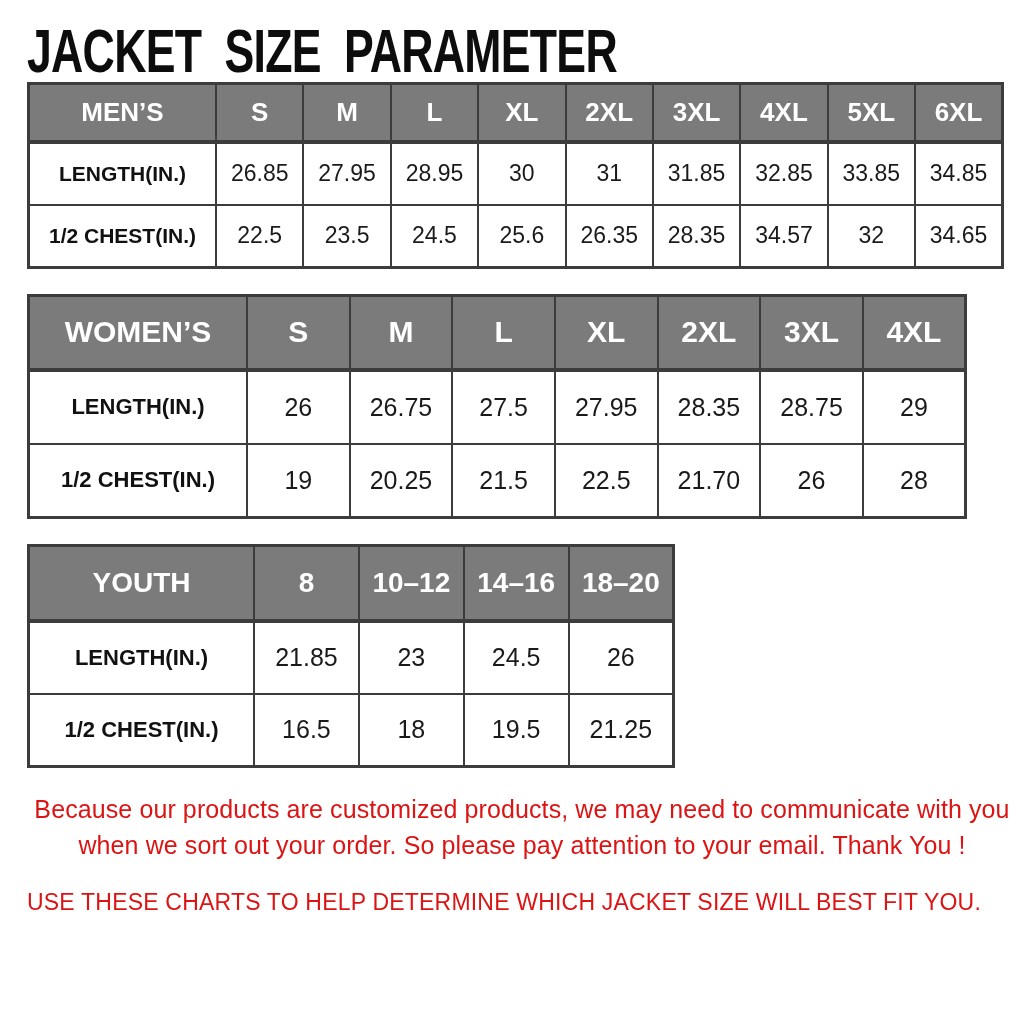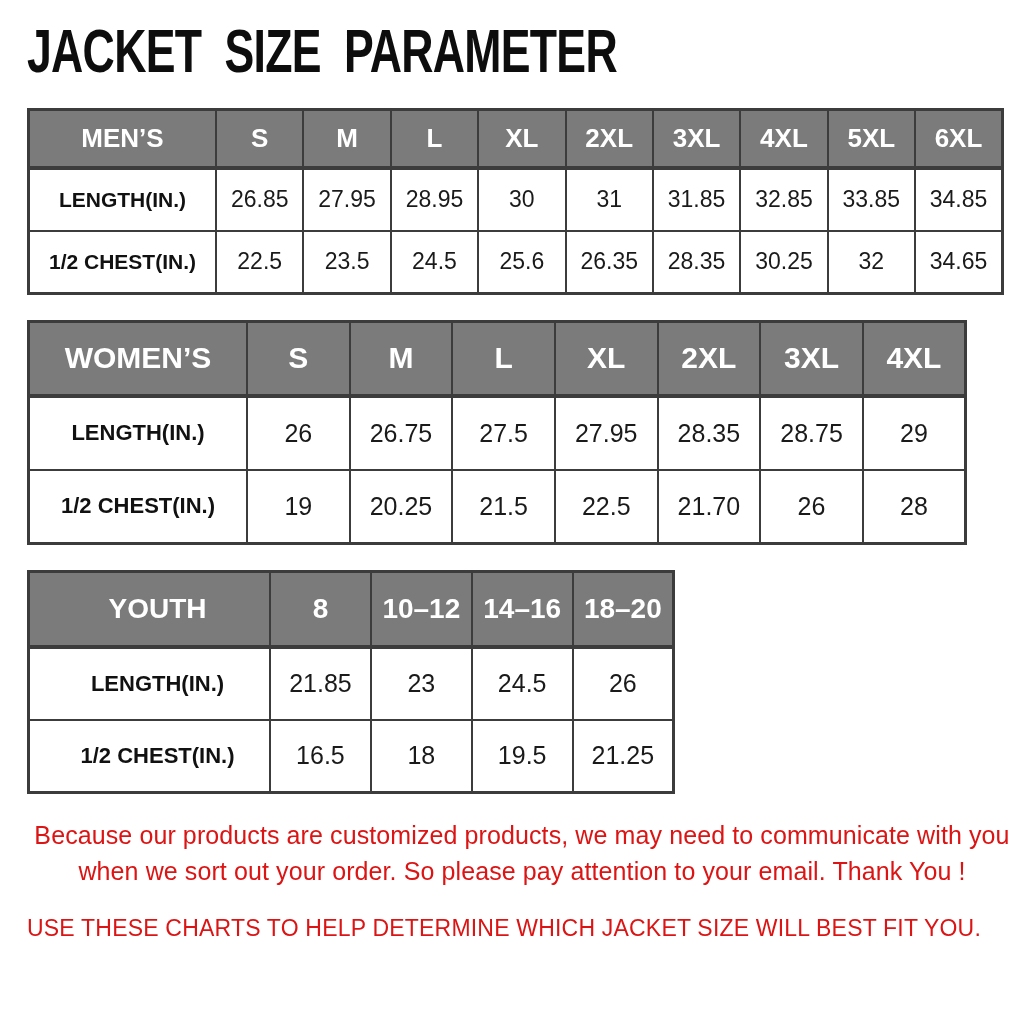--- a/index.html
+++ b/index.html
@@ -60,38 +60,38 @@
     background: #ffffff;
     color: #111111;
     font-weight: 700;
   }
   .size-table tbody td {
     background: #ffffff;
     color: #1a1a1a;
     font-weight: 400;
   }
   
-  .tbl-mens { width: 977px; margin-top: 26px; }
+  .tbl-mens { width: 977px; }
   .tbl-mens tr > :first-child { width: 185px; }
   .tbl-mens thead tr { height: 58px; }
   .tbl-mens tbody tr { height: 63px; }
   .tbl-mens thead th { font-size: 26px; }
   .tbl-mens tbody th { font-size: 21px; }
   .tbl-mens tbody td { font-size: 23px; }
   
   .tbl-womens { width: 940px; margin-top: 25px; }
   .tbl-womens tr > :first-child { width: 216px; }
   .tbl-womens thead tr { height: 74px; }
   .tbl-womens tbody tr { height: 74px; }
   .tbl-womens thead th { font-size: 30px; }
   .tbl-womens tbody th { font-size: 22px; }
   .tbl-womens tbody td { font-size: 25px; }
   
   .tbl-youth { width: 648px; margin-top: 25px; }
-  .tbl-youth tr > :first-child { width: 223px; padding-left: 16px; }
+  .tbl-youth tr > :first-child { width: 223px; }
   .tbl-youth thead tr { height: 75px; }
   .tbl-youth tbody tr { height: 73px; }
   .tbl-youth thead th { font-size: 28px; }
   .tbl-youth tbody th { font-size: 22px; }
   .tbl-youth tbody td { font-size: 25px; }
 
   .footer-note {
     margin-top: 24px;
     max-width: 990px;
     font-size: 25px;
@@ -146,21 +146,21 @@
             <td>34.85</td>
           </tr>
           <tr>
             <th>1/2 CHEST(IN.)</th>
             <td>22.5</td>
             <td>23.5</td>
             <td>24.5</td>
             <td>25.6</td>
             <td>26.35</td>
             <td>28.35</td>
-            <td>30.25</td>
+            <td>34.57</td>
             <td>32</td>
             <td>34.65</td>
           </tr>
         </tbody>
     </table>
 
     <table class="size-table tbl-womens">
       <thead>
           <tr>
             <th>WOMEN’S</th>

